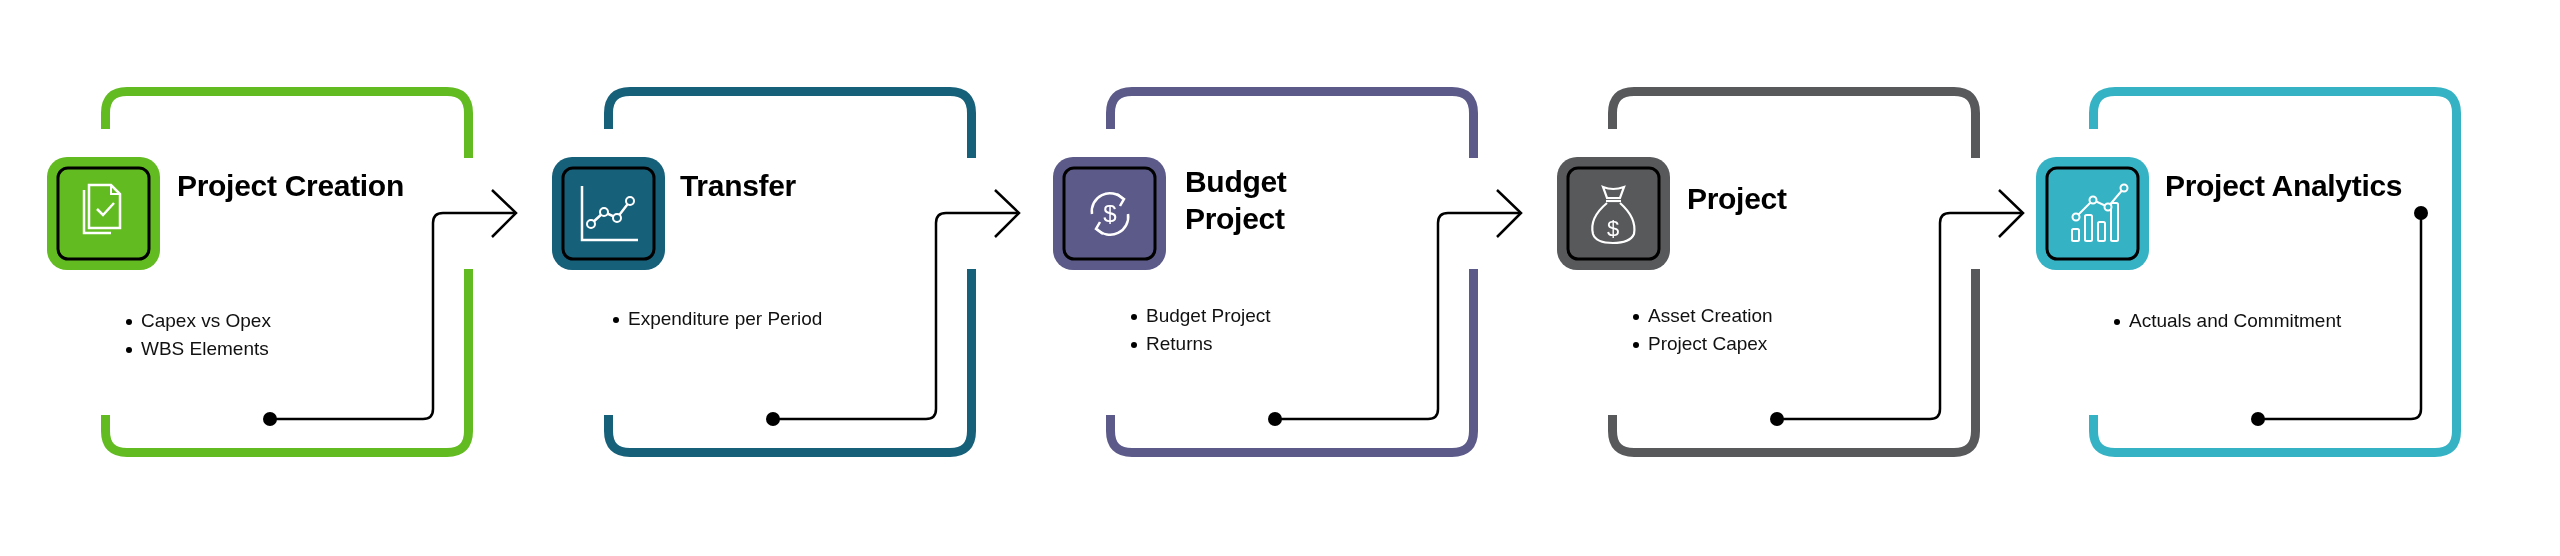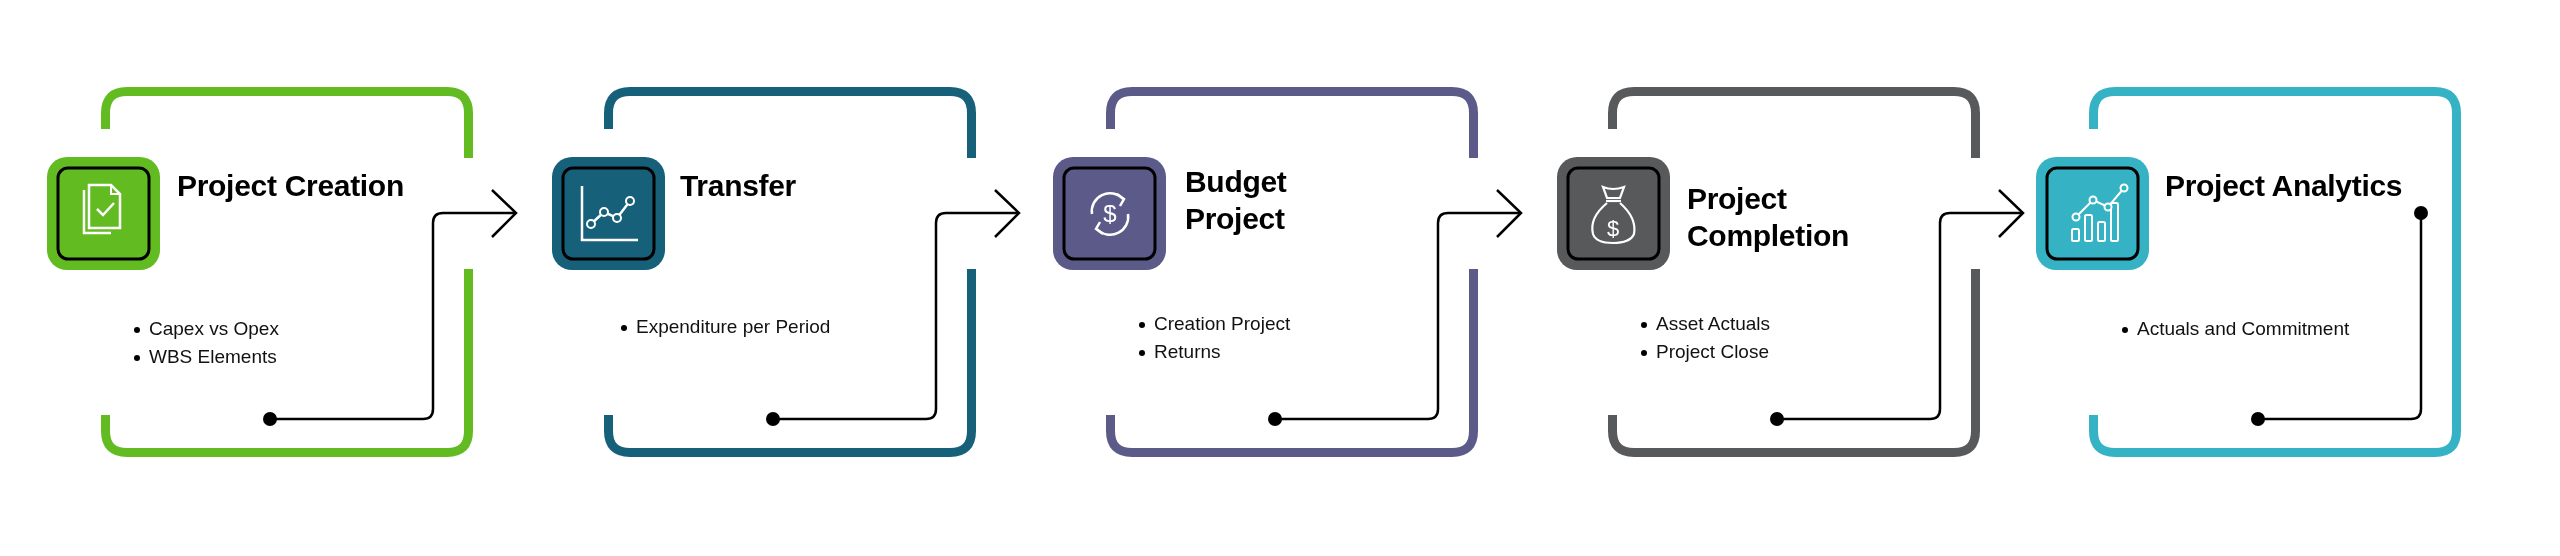--- a/index.html
+++ b/index.html
@@ -1,20 +1,20 @@
 <!DOCTYPE html>
 <html><head>
 <meta charset="utf-8">
 <style>
   html, body { margin: 0; padding: 0; background: #ffffff; }
   body { width: 2560px; height: 556px; overflow: hidden; position: relative; font-family: "Liberation Sans", "DejaVu Sans", sans-serif; }
   #canvas { position: absolute; left: 0; top: 0; width: 2560px; height: 552px; }
   .step { position: absolute; top: 0; width: 502px; height: 556px; }
   .title { position: absolute; font-family: "Liberation Sans", sans-serif; font-weight: bold; font-size: 30px; line-height: 37px; color: #000; letter-spacing: -0.3px; }
-  .bullets { position: absolute; list-style: none; margin: 12px; padding: 0; font-family: "Liberation Sans", sans-serif; font-size: 19px; line-height: 28px; color: #111; }
+  .bullets { position: absolute; list-style: none; margin: 4px; padding: 0; font-family: "Liberation Sans", sans-serif; font-size: 19px; line-height: 28px; color: #111; }
   .bullets li { position: relative; padding-left: 16px; white-space: nowrap; }
   .bullets li::before { content: ""; position: absolute; left: 1px; top: 12px; width: 6px; height: 6px; border-radius: 50%; background: #000; }
   svg { position: absolute; left: 0; top: 0; overflow: visible; }
 </style>
 </head>
 <body>
 
 <div id="canvas">
 
   <div class="step" style="left:0px;">
@@ -95,21 +95,21 @@
         <path d="M123 214 A18 18 0 0 1 92 229" fill="none" stroke="#fff" stroke-width="2.5"></path>
         <path d="M98 234 L91 229 L95 222" fill="none" stroke="#fff" stroke-width="2.5"></path>
         <text x="105" y="222" text-anchor="middle" font-family="Liberation Sans, sans-serif" font-size="24" fill="#fff">$</text>
       </g>
     </svg>
     <div class="title" style="left:180px; top:163px;">
       <div>Budget</div>
       <div>Project</div>
     </div>
     <ul class="bullets" style="left:121px; top:298px;">
-      <li>Creation Project</li>
+      <li>Budget Project</li>
       <li>Returns</li>
     </ul>
   </div>
 
   <div class="step" style="left:1507px;">
     <svg width="560" height="556">
       <g fill="none" stroke="#58595b" stroke-width="9">
         <path d="M105.5 129 V113 Q105.5 91.5 127 91.5 H447 Q468.5 91.5 468.5 113 V158"></path>
         <path d="M468.5 269 V431 Q468.5 452.5 447 452.5 H127 Q105.5 452.5 105.5 431 V415"></path>
       </g>
@@ -122,25 +122,24 @@
         <rect x="50" y="157" width="113" height="113" rx="20" fill="#58595b"></rect>
         <rect x="61" y="168" width="91" height="91" rx="10" fill="none" stroke="#000" stroke-width="3"></rect>
         <path d="M96 187 Q106 191 117 187 L113 198 H100 Z" fill="none" stroke="#fff" stroke-width="2.2"></path>
         <path d="M99 201 H114" fill="none" stroke="#fff" stroke-width="2.2"></path>
         <path d="M100 203 Q82 218 86 234 Q89 243 106 243 Q123 243 127 234 Q130 218 113 203" fill="none" stroke="#fff" stroke-width="2.2"></path>
         <text x="106" y="236" text-anchor="middle" font-family="Liberation Sans, sans-serif" font-size="22" fill="#fff">$</text>
       </g>
     </svg>
     <div class="title" style="left:180px; top:180px;">
       <div>Project</div>
-      <div>Completion</div>
     </div>
     <ul class="bullets" style="left:121px; top:298px;">
-      <li>Asset Actuals</li>
-      <li>Project Close</li>
+      <li>Asset Creation</li>
+      <li>Project Capex</li>
     </ul>
   </div>
 
   <div class="step" style="left:1988px;">
     <svg width="560" height="556">
       <g fill="none" stroke="#35b3c5" stroke-width="9">
         <path d="M105.5 129 V113 Q105.5 91.5 127 91.5 H447 Q468.5 91.5 468.5 113 V431 Q468.5 452.5 447 452.5 H127 Q105.5 452.5 105.5 431 V415"></path>
       </g>
       <g stroke="#000" stroke-width="2.5" fill="none">
         <path d="M270 419 H423 Q433 419 433 409 V213"></path>

